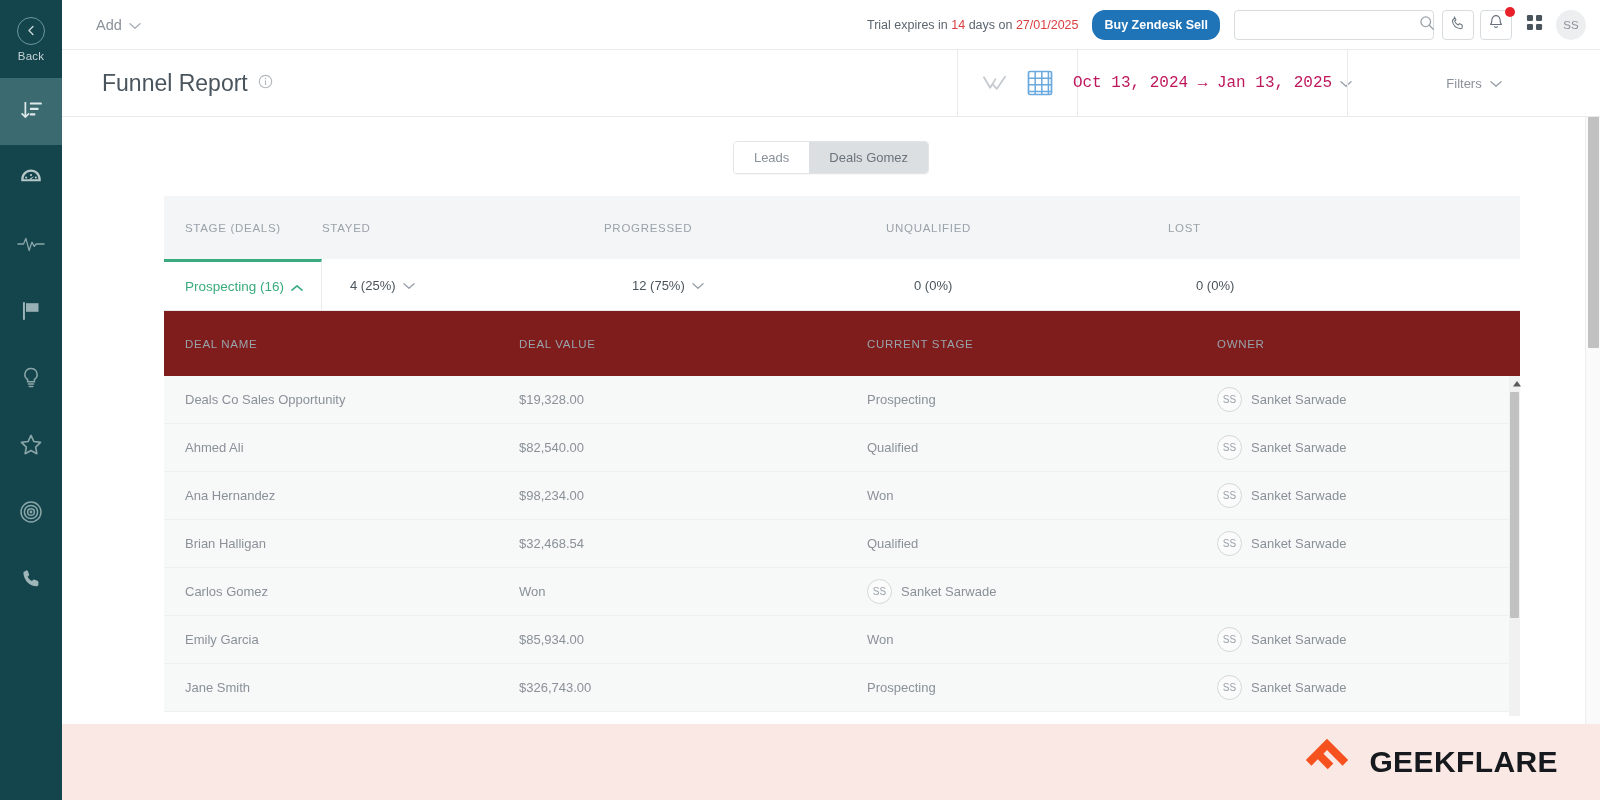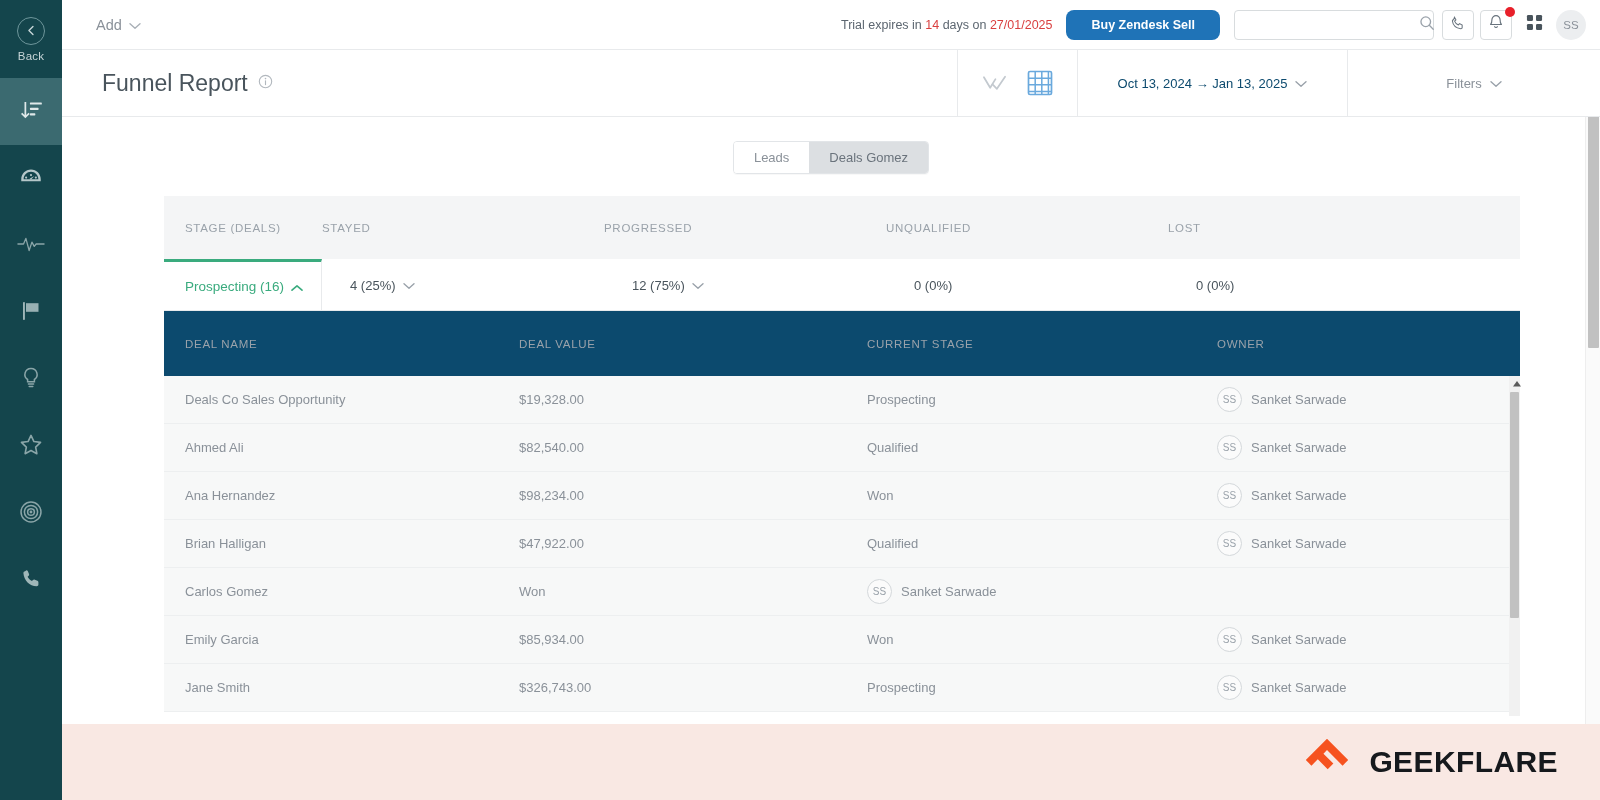--- a/index.html
+++ b/index.html
@@ -43,21 +43,21 @@
   }
   .add-menu { display: flex; align-items: center; gap: 7px; cursor: pointer; }
   .add-menu .txt { color: #8a9199; font-size: 14.5px; }
   .topbar-spacer { flex: 1; }
   .trial {
     font-size: 12.5px; color: #5c6670; margin-right: 14px; white-space: nowrap;
   }
   .trial b { color: #d93f3f; font-weight: 400; }
   .buy-btn {
     background: #1f73b7; color: #fff; font-size: 12.5px; font-weight: bold;
-    border: none; border-radius: 8px; padding: 8px 25px; cursor: pointer;
+    border: none; border-radius: 13px; padding: 8px 12px; cursor: pointer;
     white-space: nowrap; margin-right: 14px;
   }
   .search-box {
     width: 200px; height: 30px; border: 1px solid #d8dcde; border-radius: 4px;
     display: flex; align-items: center; padding: 0 8px; background: #fff;
     margin-right: 8px;
   }
   .search-box input {
     flex: 1; border: none; outline: none; font-size: 13px; color: #2f3941;
     font-family: "Liberation Sans", sans-serif; background: transparent;
@@ -90,21 +90,21 @@
     flex: 1; display: flex; align-items: center; gap: 10px; padding-left: 40px;
   }
   .report-title { font-size: 23px; color: #49545c; font-weight: normal; }
   .hdr-cell {
     border-left: 1px solid #e8eaec; display: flex; align-items: center;
     justify-content: center; gap: 20px;
   }
   .cell-viewtoggle { width: 120px; }
   .cell-date { width: 270px; gap: 8px; cursor: pointer; }
   .cell-filters { width: 253px; gap: 8px; cursor: pointer; }
-  .date-txt { font-size: 13px; color: #0c4a6e; white-space: nowrap; }
+  .date-txt { font-size: 16px; color: #be185d; white-space: nowrap; font-family: Liberation Mono, monospace; }
   .filters-txt { font-size: 13px; color: #8a9199; }
   .vt-icon { cursor: pointer; display: flex; align-items: center; }
 
   
   .body-scroll {
     flex: 1; background: #fff; position: relative; overflow: hidden;
   }
   .segmented-wrap { display: flex; justify-content: center; padding-top: 24px; }
   .segmented {
     display: inline-flex; border: 1px solid #e2e5e8; border-radius: 4px; overflow: hidden;
@@ -136,21 +136,21 @@
     border-top: 3px solid #3aab7e; border-right: 1px solid #e8eaec; cursor: pointer;
   }
   .stage-txt { font-size: 13.5px; color: #3aab7e; }
   .metric { font-size: 13px; color: #49545c; display: flex; align-items: center; gap: 7px; margin-left: 28px; }
   .metric.plain { color: #49545c; }
   .metric-btn { cursor: pointer; }
 
   
   .deal-head {
     display: grid; grid-template-columns: 355px 348px 350px 1fr;
-    height: 65px; align-items: center; background: #0c4a6e;
+    height: 65px; align-items: center; background: #7f1d1d;
   }
   .deal-head .th {
     font-size: 11.5px; letter-spacing: .7px; color: #9aa2aa; text-transform: uppercase;
   }
   .deal-head .th:first-child { padding-left: 21px; }
   .deal-list { position: relative; }
   .deal-row {
     display: grid; grid-template-columns: 355px 348px 350px 1fr;
     height: 48px; align-items: center; background: #f7f8f8;
     border-bottom: 1px solid #edeff0;
@@ -465,21 +465,21 @@
               <div class="cell">Ana Hernandez</div>
               <div class="cell">$98,234.00</div>
               <div class="cell">Won</div>
               <div class="cell owner-cell">
                 <span class="owner-av">SS</span>
                 <span>Sanket Sarwade</span>
               </div>
             </div>
             <div class="deal-row">
               <div class="cell">Brian Halligan</div>
-              <div class="cell">$47,922.00</div>
+              <div class="cell">$32,468.54</div>
               <div class="cell">Qualified</div>
               <div class="cell owner-cell">
                 <span class="owner-av">SS</span>
                 <span>Sanket Sarwade</span>
               </div>
             </div>
             <div class="deal-row">
               <div class="cell">Carlos Gomez</div>
               <div class="cell">Won</div>
               <div class="cell owner-cell">

